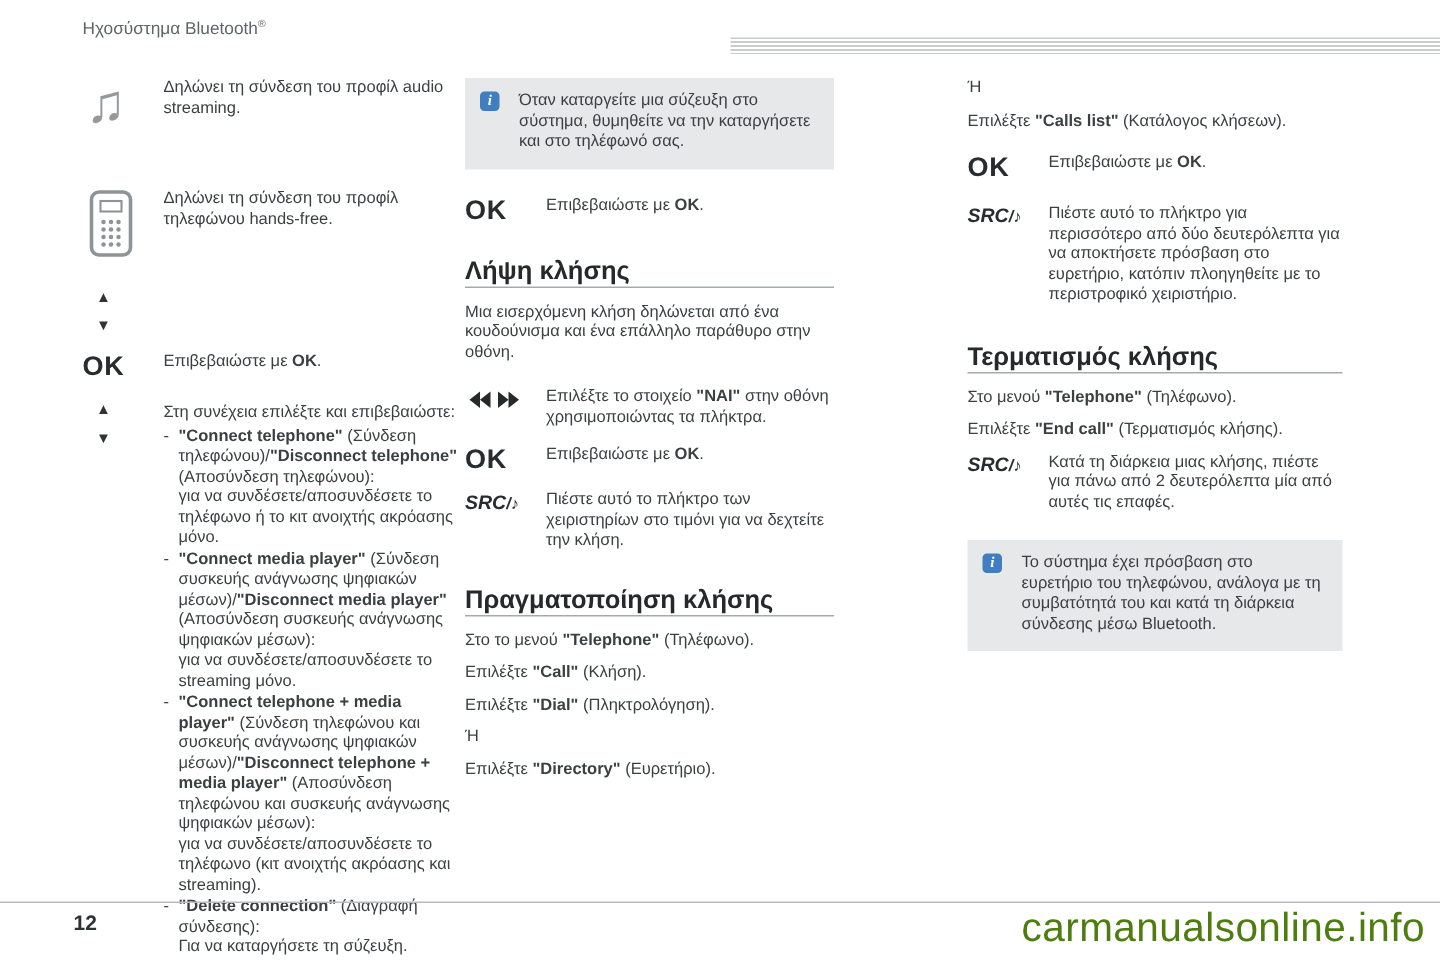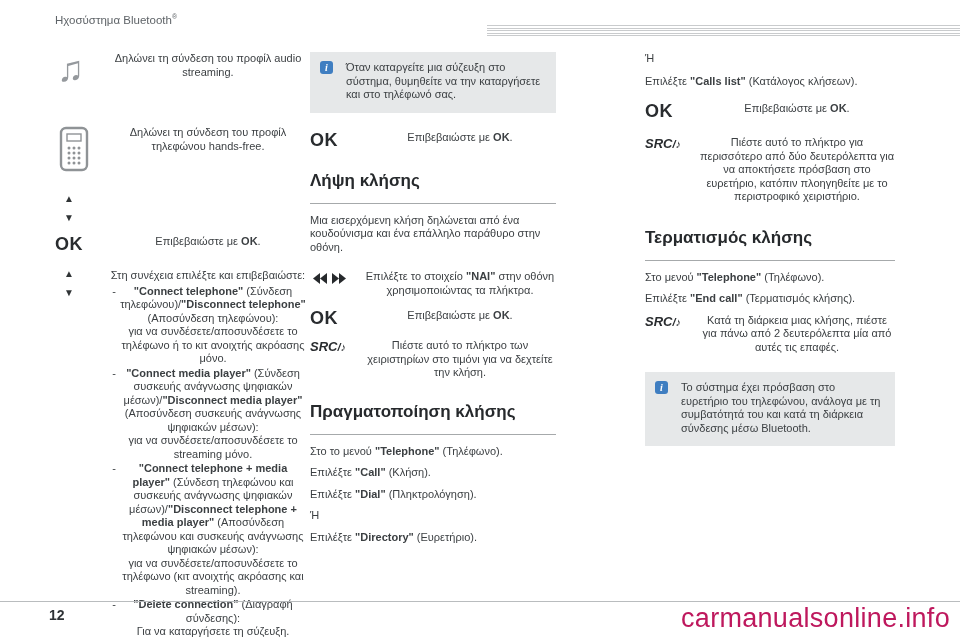--- a/index.html
+++ b/index.html
@@ -11,39 +11,39 @@
   .stripes{position:absolute;left:487px;right:0;top:25px;height:11px;
     background:repeating-linear-gradient(to bottom,#c9cbcd 0,#c9cbcd 1px,transparent 1px,transparent 2.6px);}
 
   .col{position:absolute;top:52px;font-size:11px;line-height:13.5px;}
   .col1{left:55px;width:252px;}
   .col2{left:310px;width:246px;}
   .col3{left:645px;width:250px;}
 
   .icon-row{display:flex;align-items:flex-start;}
   .icon-cell{flex:0 0 54px;display:flex;justify-content:flex-start;}
-  .row-text{flex:1;text-align:center;}
+  .row-text{flex:1;}
   .rich{white-space:pre-wrap;}
   .line{margin-bottom:8px;}
 
   .music-icon{font-size:36px;line-height:34px;color:#95999d;margin-left:2px;}
   .phone-icon{margin-left:4px;}
   .arrows-icon{display:flex;flex-direction:column;align-items:center;gap:9px;font-size:10px;line-height:10px;color:#303436;margin-left:9px;}
   .ok-icon{font-weight:bold;font-size:18px;line-height:18px;letter-spacing:.5px;color:#292c2f;}
   .src-icon{font-style:italic;color:#292c2f;display:flex;align-items:baseline;margin-top:1px;}
   .src-label{font-weight:bold;font-size:13px;}
   .src-note{font-weight:bold;font-size:11px;}
   .skip-icon{margin-top:2px;margin-left:1px;}
 
   .info-box{position:relative;background:#e6e8e9;padding:9px 10px 11px 36px;}
   .info-icon{position:absolute;left:10px;top:9px;width:13px;height:13px;border-radius:3px;background:#3f7ec1;
     color:#fff;font-size:10px;line-height:10px;font-weight:bold;font-style:italic;
     display:flex;align-items:center;justify-content:center;font-family:"Liberation Serif",serif;}
 
-  .heading{font-size:17px;line-height:19px;font-weight:bold;color:#26292c;padding-bottom:13px;
+  .heading{font-size:17px;line-height:19px;font-weight:bold;color:#26292c;padding-bottom:1px;
     border-bottom:1px solid #a6a9ab;margin-bottom:10px;}
 
   .opt-list{margin-top:2px;}
   .opt-item{display:flex;margin-top:1px;}
   .opt-bullet{flex:0 0 10px;}
   .opt-text{flex:1;}
 
   .c1-r1{margin-bottom:16px;}
   .c1-r2{margin-bottom:22px;margin-top:40px;}
   .c1-r3{margin-bottom:12px;}
@@ -57,21 +57,21 @@
   .c2-src{margin-bottom:22px;}
 
   .c3-or{margin-bottom:9px;}
   .c3-calls{margin-bottom:14px;}
   .c3-ok{margin-bottom:16px;}
   .c3-src1{margin-bottom:24px;}
   .c3-src2{margin-top:6px;margin-bottom:18px;}
 
   .bottom-rule{position:absolute;left:0;right:0;top:601px;border-top:1px solid #b9bcbe;}
   .page-number{position:absolute;left:49px;top:607px;font-size:14px;font-weight:bold;color:#2e3235;}
-  .watermark{position:absolute;right:10px;top:603px;font-size:27px;line-height:30px;color:#be185d;
+  .watermark{position:absolute;right:10px;top:603px;font-size:27px;line-height:30px;color:#4d7c0f;
     letter-spacing:.3px;text-shadow:0 1px 1px rgba(255,255,255,.6);}
 </style>
 </head>
 <body>
 
 <div>
 
   <div class="header-title">
     <span>Ηχοσύστημα Bluetooth</span><sup>®</sup>
   </div>

